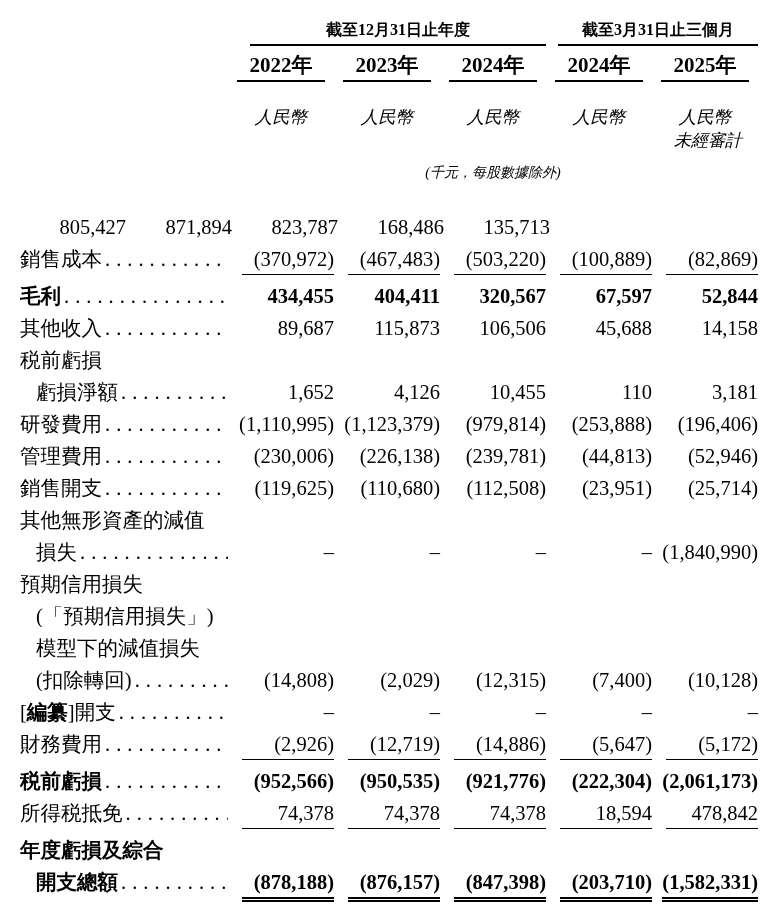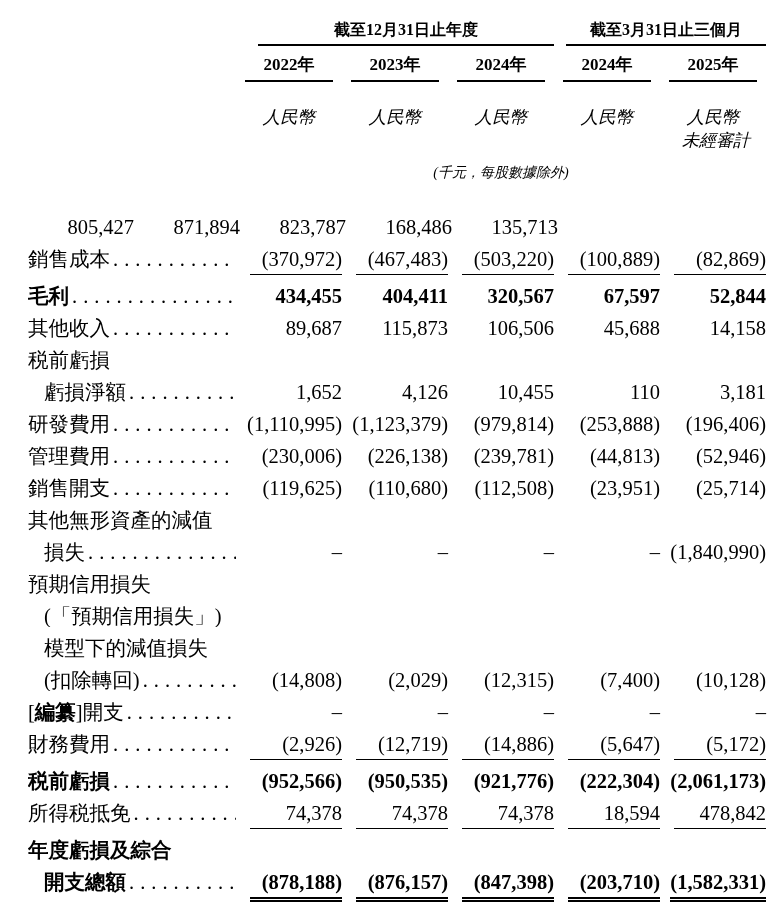--- a/index.html
+++ b/index.html
@@ -2,42 +2,42 @@
 <html><head>
 <meta charset="utf-8">
 <style>
   * { box-sizing: border-box; }
   html, body { margin: 0; padding: 0; }
   body {
     width: 768px; height: 905px; overflow: hidden;
     background: #ffffff; color: #000000;
     font-family: "Liberation Serif", "DejaVu Serif", serif;
   }
-  .page { padding: 20px 15px 0 28px; width: 768px; height: 698px; }
+  .page { padding: 20px 15px 0 20px; width: 768px; height: 698px; }
 
   
   .hdr-row { display: flex; }
   .label-spacer { flex: 0 0 208px; }
   .val-col { flex: 0 0 106px; text-align: right; }
 
   .group-g1 { flex: 0 0 318px; }
   .group-g2 { flex: 0 0 212px; }
   .group-inner {
     margin-left: 22px; text-align: center;
     font-weight: bold; font-size: 16px; line-height: 20px;
     border-bottom: 2px solid #000; padding-bottom: 4px;
     white-space: nowrap;
   }
   .group-g2 .group-inner { margin-left: 12px; }
 
   .years-row { margin-top: 9px; }
   .years-row .val-col { text-align: center; }
   .year-box {
     display: inline-block; width: 88px; text-align: center;
-    font-weight: bold; font-size: 17px; line-height: 20px;
+    font-weight: bold; font-size: 21px; line-height: 20px;
     border-bottom: 2px solid #000; padding-bottom: 5px;
   }
 
   .currency-row { margin-top: 24px; }
   .currency-row .val-col { text-align: center; }
   .cur-box {
     display: inline-block; width: 88px; text-align: center;
     font-style: italic; font-size: 17.5px; line-height: 22px;
   }
 

